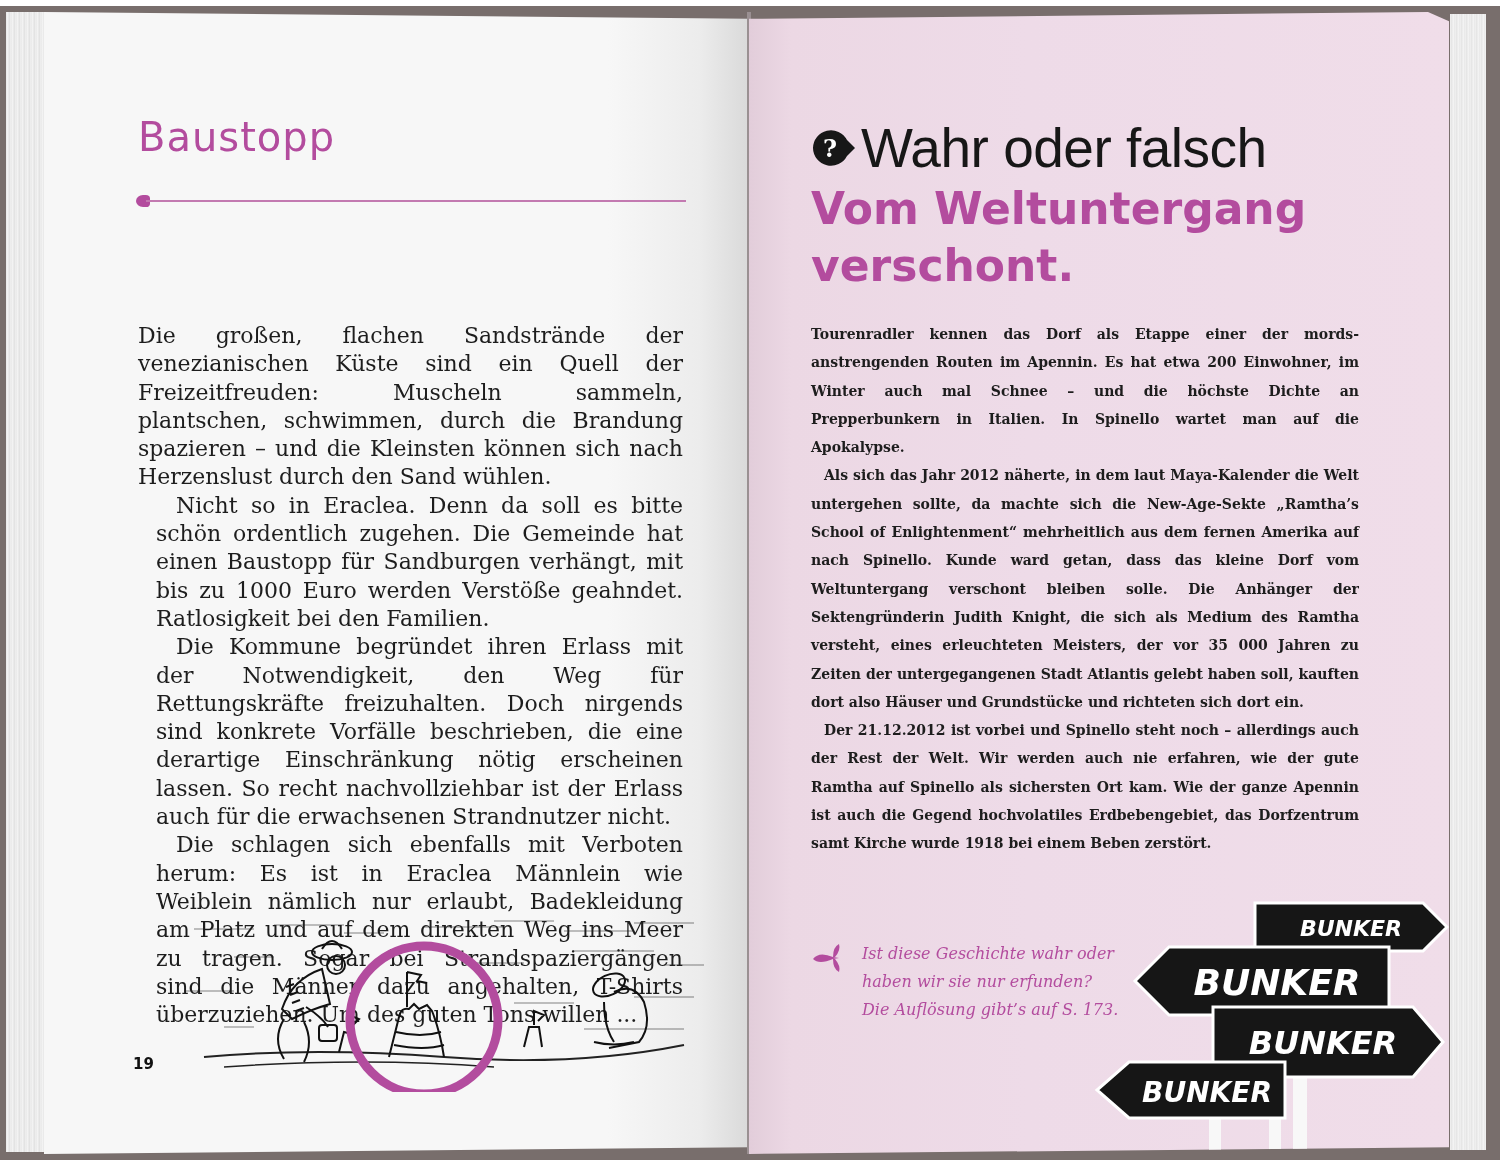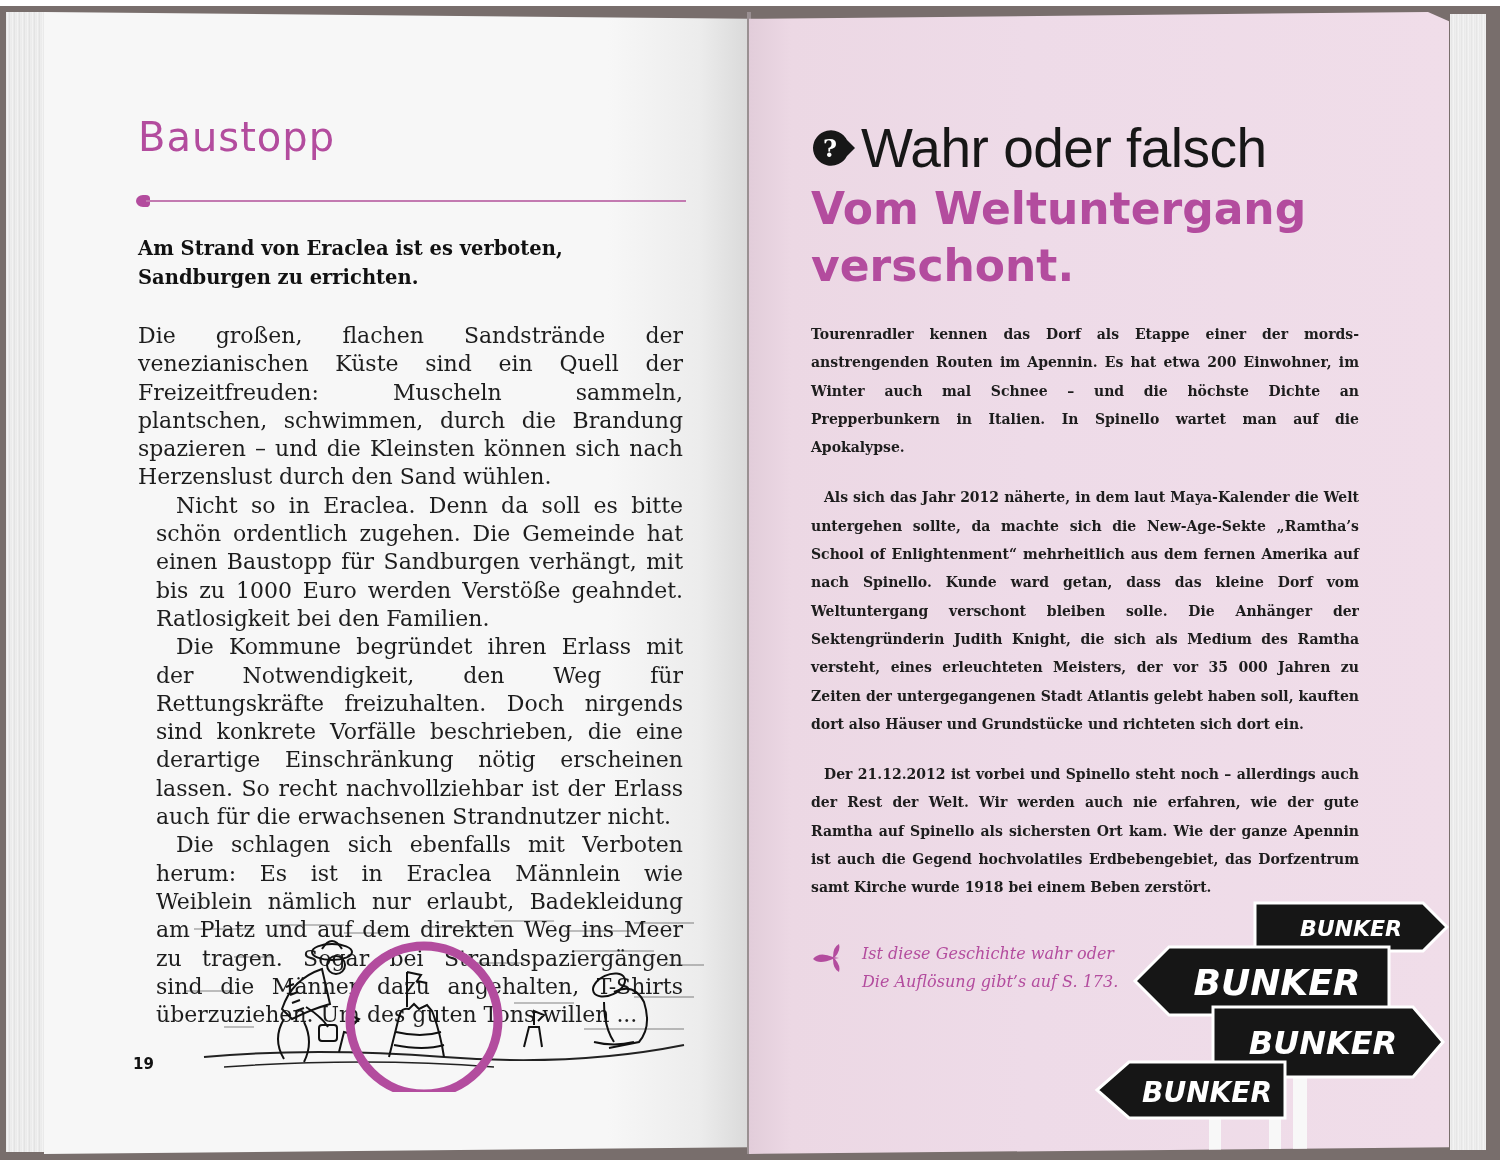--- a/index.html
+++ b/index.html
@@ -87,21 +87,21 @@
     .right-title {
       position: absolute; left: 62px; top: 168px; width: 560px;
       font-family: "DejaVu Sans", sans-serif; font-size: 44px; line-height: 57px; color: #b34c9e;
     }
     .right-body {
       position: absolute; left: 62px; top: 308px; width: 548px;
       font-family: "DejaVu Serif", serif; font-size: 14px; line-height: 28.3px; color: #1d1d1d;
       text-align: justify;
       font-weight: bold;
     }
-    .right-body p + p { text-indent: 13px; margin-top: 22px; }
+    .right-body p + p { text-indent: 13px; }
 
     .callout {
       position: absolute; left: 62px; top: 928px; width: 310px;
       display: flex;
     }
     .callout-icon { width: 40px; height: 30px; flex: 0 0 40px; margin-top: 2px; }
     .callout-text {
       font-family: "DejaVu Serif", serif; font-style: italic; font-size: 16px; line-height: 28px; color: #b34c9e;
       margin-left: 11px;
     }
@@ -117,21 +117,20 @@
 <div class="cover"></div>
 <div class="edges-left"></div>
 <div class="edges-right"></div>
 
 <div class="page page-left">
   <h1 class="left-title">Baustopp</h1>
   <div class="rule">
     <span class="dot"></span>
     <span class="line"></span>
   </div>
-  <p class="left-lead">Am Strand von Eraclea ist es verboten, Sandburgen zu errichten.</p>
   <div class="left-body">
     <p>Die großen, flachen Sandstrände der venezianischen Küs­te sind ein Quell der Freizeitfreuden: Muscheln sammeln, plantschen, schwimmen, durch die Brandung spazieren – und die Kleinsten können sich nach Herzenslust durch den Sand wühlen.</p>
     <p>Nicht so in Eraclea. Denn da soll es bitte schön ordentlich zugehen. Die Gemeinde hat einen Baustopp für Sandburgen verhängt, mit bis zu 1000 Euro werden Verstöße geahndet. Ratlosigkeit bei den Familien.</p>
     <p>Die Kommune begründet ihren Erlass mit der Notwen­digkeit, den Weg für Rettungskräfte freizuhalten. Doch nir­gends sind konkrete Vorfälle beschrieben, die eine derartige Einschränkung nötig erscheinen lassen. So recht nachvoll­ziehbar ist der Erlass auch für die erwachsenen Strandnut­zer nicht.</p>
     <p>Die schlagen sich ebenfalls mit Verboten herum: Es ist in Eraclea Männlein wie Weiblein nämlich nur erlaubt, Bade­kleidung am Platz und auf dem direkten Weg ins Meer zu tragen. Sogar bei Strandspaziergängen sind die Männer dazu angehalten, T-Shirts überzuziehen. Um des guten Tons willen ...</p>
   </div>
 
   <svg class="illustration" viewBox="0 0 560 185">
     <g stroke="#222" stroke-width="1" fill="none" opacity="0.55">
       <path d="M30 22 h60 M110 18 h70 M180 26 h40 M260 20 h80 M330 14 h60 M400 24 h70 M470 16 h60 M70 50 h40 M300 56 h60 M410 44 h80 M500 58 h40 M20 84 h50 M350 96 h60 M470 90 h60 M60 120 h30 M420 122 h100"></path>
@@ -188,20 +187,21 @@
   </div>
 
   <div class="callout">
     <svg class="callout-icon" viewBox="0 0 40 30">
       <path d="M2 17 q6 -8 20 -2 l6 1 -6 1 q-14 6 -20 0 z" fill="#b34c9e"></path>
       <path d="M22 15 q0 -10 6 -13 q2 6 -4 13 z" fill="#b34c9e"></path>
       <path d="M22 17 q0 10 6 13 q2 -6 -4 -13 z" fill="#b34c9e"></path>
     </svg>
     <div class="callout-text">
       <div>Ist diese Geschichte wahr oder</div>
+      <div>haben wir sie nur erfunden?</div>
       <div>Die Auflösung gibt’s auf S. 173.</div>
     </div>
   </div>
 
   <svg class="signs" viewBox="0 0 360 270">
 
     <rect x="120" y="170" width="12" height="100" fill="#f8f8f8"></rect>
     <rect x="180" y="150" width="12" height="120" fill="#f8f8f8"></rect>
     <rect x="204" y="150" width="14" height="120" fill="#f8f8f8"></rect>
 

